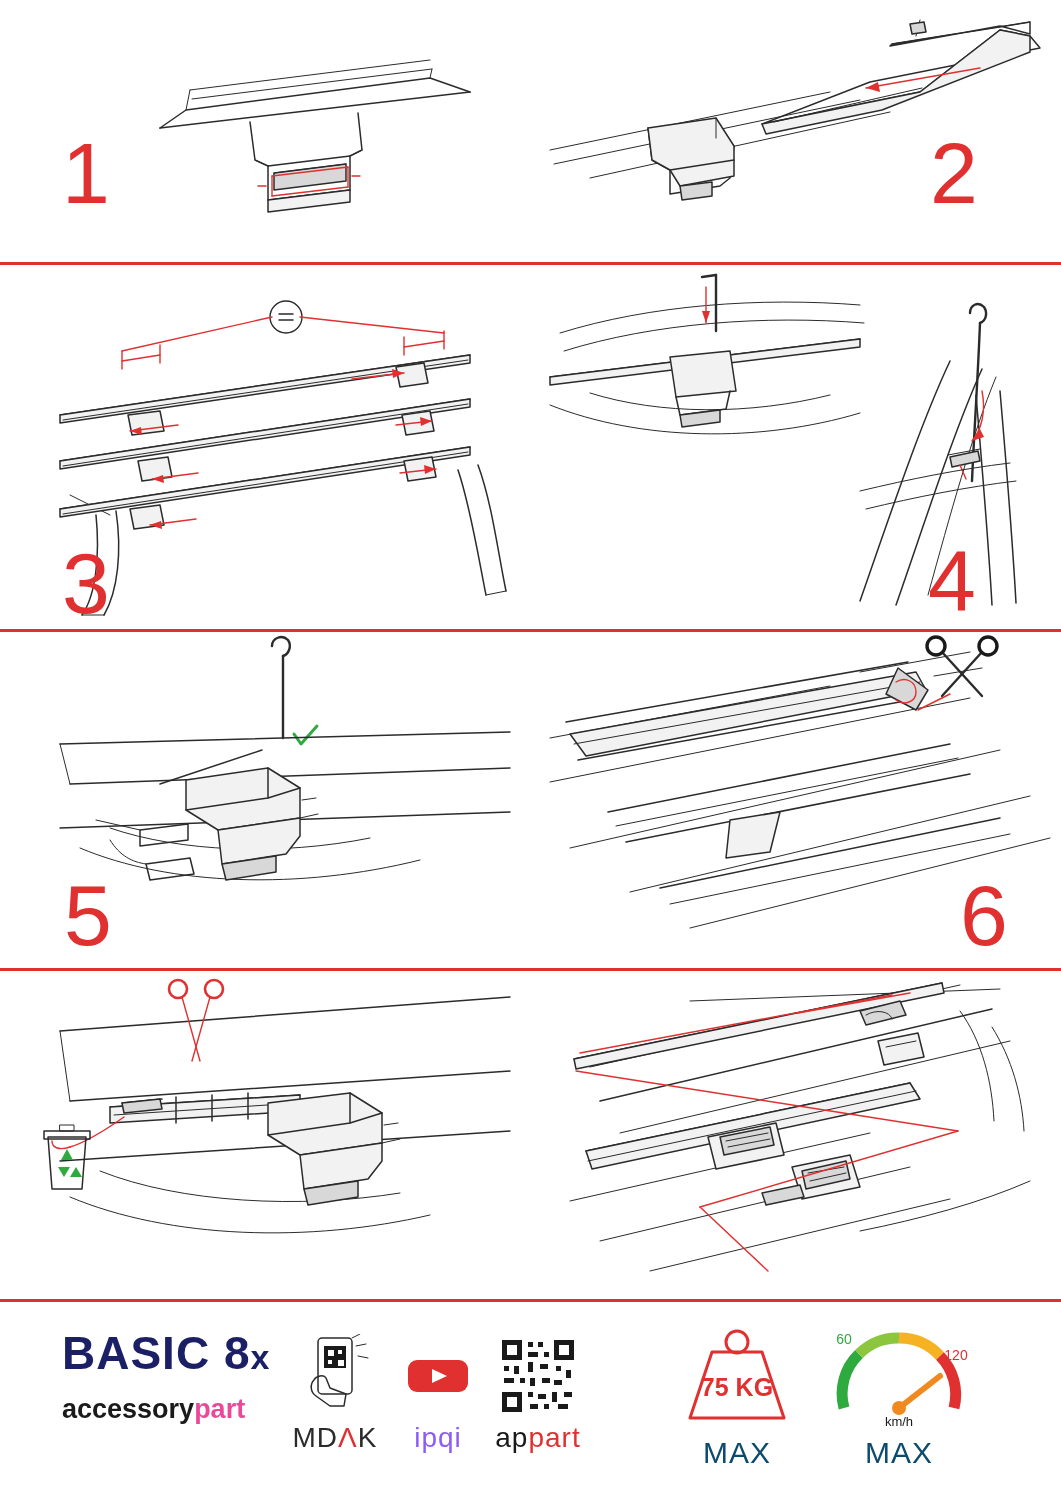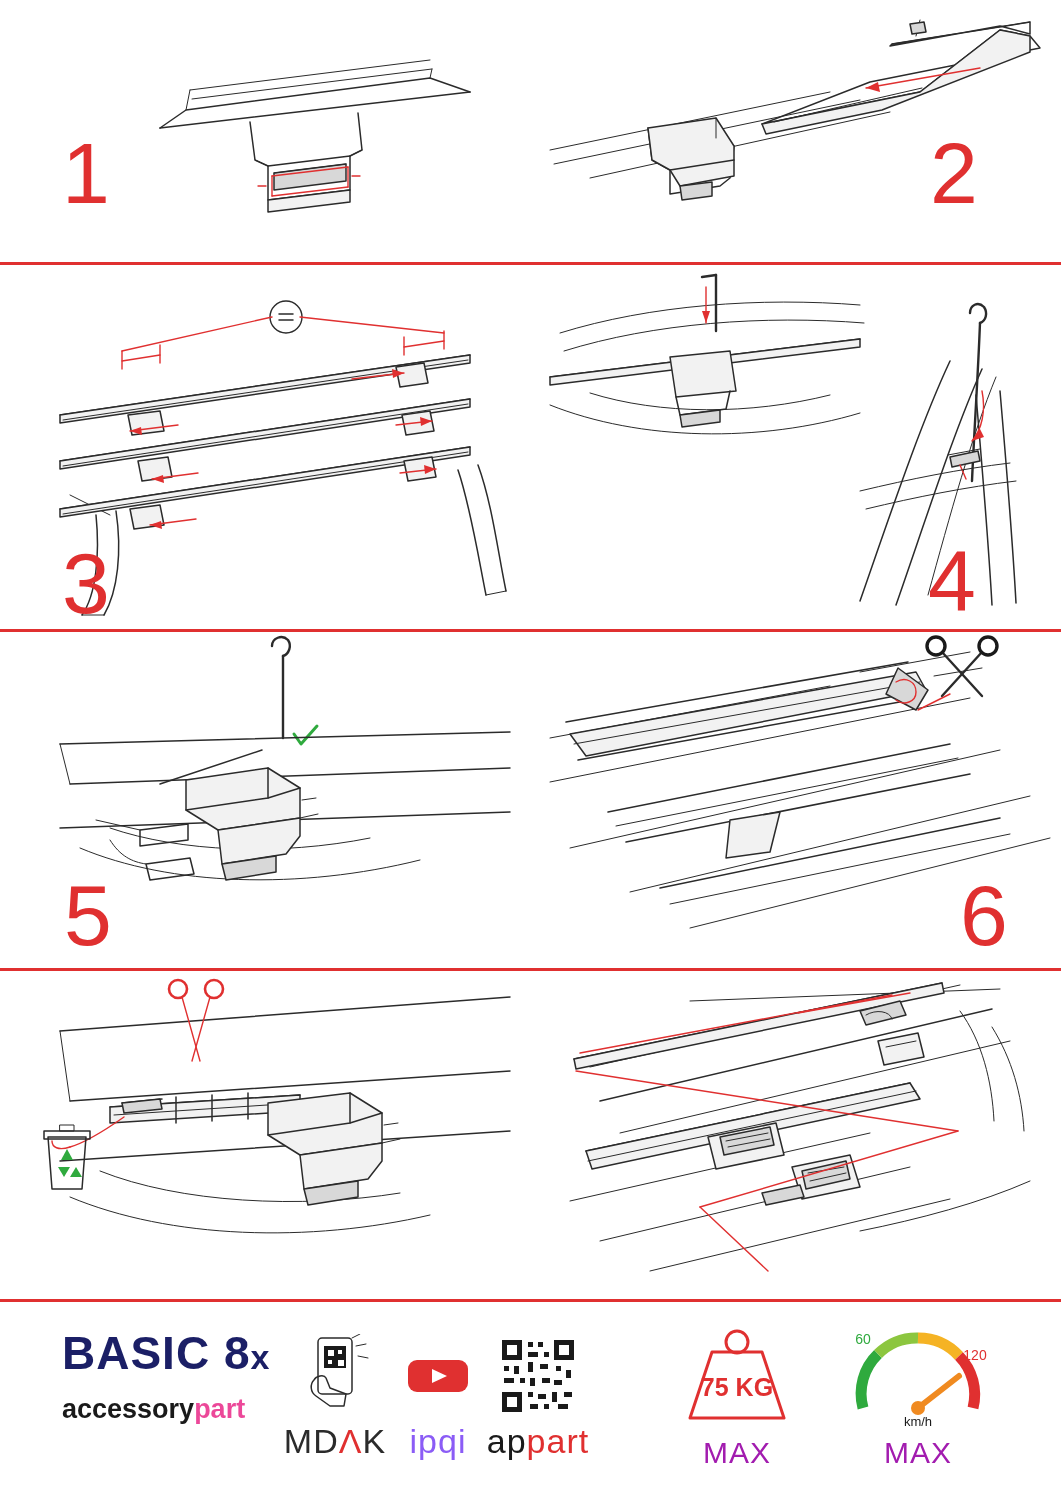--- a/index.html
+++ b/index.html
@@ -90,41 +90,41 @@
   }
   .brand-accessory .a1 { color: #1a1a1a; }
   .brand-accessory .a2 { color: #ec4899; }
 
   .logo-col {
     position: absolute;
     text-align: center;
   }
   .logo-label {
     font-family: "Liberation Sans", sans-serif;
-    font-size: 34px;
+    font-size: 28px;
     letter-spacing: 1px;
   }
   .mdak { left: 280px; top: 28px; width: 110px; }
   .mdak .logo-label { color: #2b2b2b; }
   .mdak .logo-label .accent { color: #e03030; }
   .ipqi { left: 398px; top: 28px; width: 80px; }
   .ipqi .logo-label { color: #8b5cf6; }
   .apline { left: 478px; top: 28px; width: 120px; }
   .apline .logo-label .ap { color: #1a1a1a; }
   .apline .logo-label .line { color: #e03030; }
 
   .icon-box { height: 92px; display: flex; align-items: center; justify-content: center; }
 
   .weight-block { position: absolute; left: 672px; top: 16px; width: 130px; text-align: center; }
-  .speed-block { position: absolute; left: 843px; top: 14px; width: 150px; text-align: center; }
+  .speed-block { position: absolute; left: 824px; top: 14px; width: 150px; text-align: center; }
   .max-label {
     font-family: "Liberation Sans", sans-serif;
     font-size: 30px;
     letter-spacing: 1px;
-    color: #a21caf;
+    color: #0c4a6e;
     margin-top: 6px;
   }
   .kg-text {
     font-family: "Liberation Sans", sans-serif;
     font-size: 25px;
     font-weight: bold;
     fill: #e03030;
   }
   .kmh { font-family: "Liberation Sans", sans-serif; font-size: 13px; fill: #1a1a1a; }
   .gauge-num { font-family: "Liberation Sans", sans-serif; font-size: 14px; }

